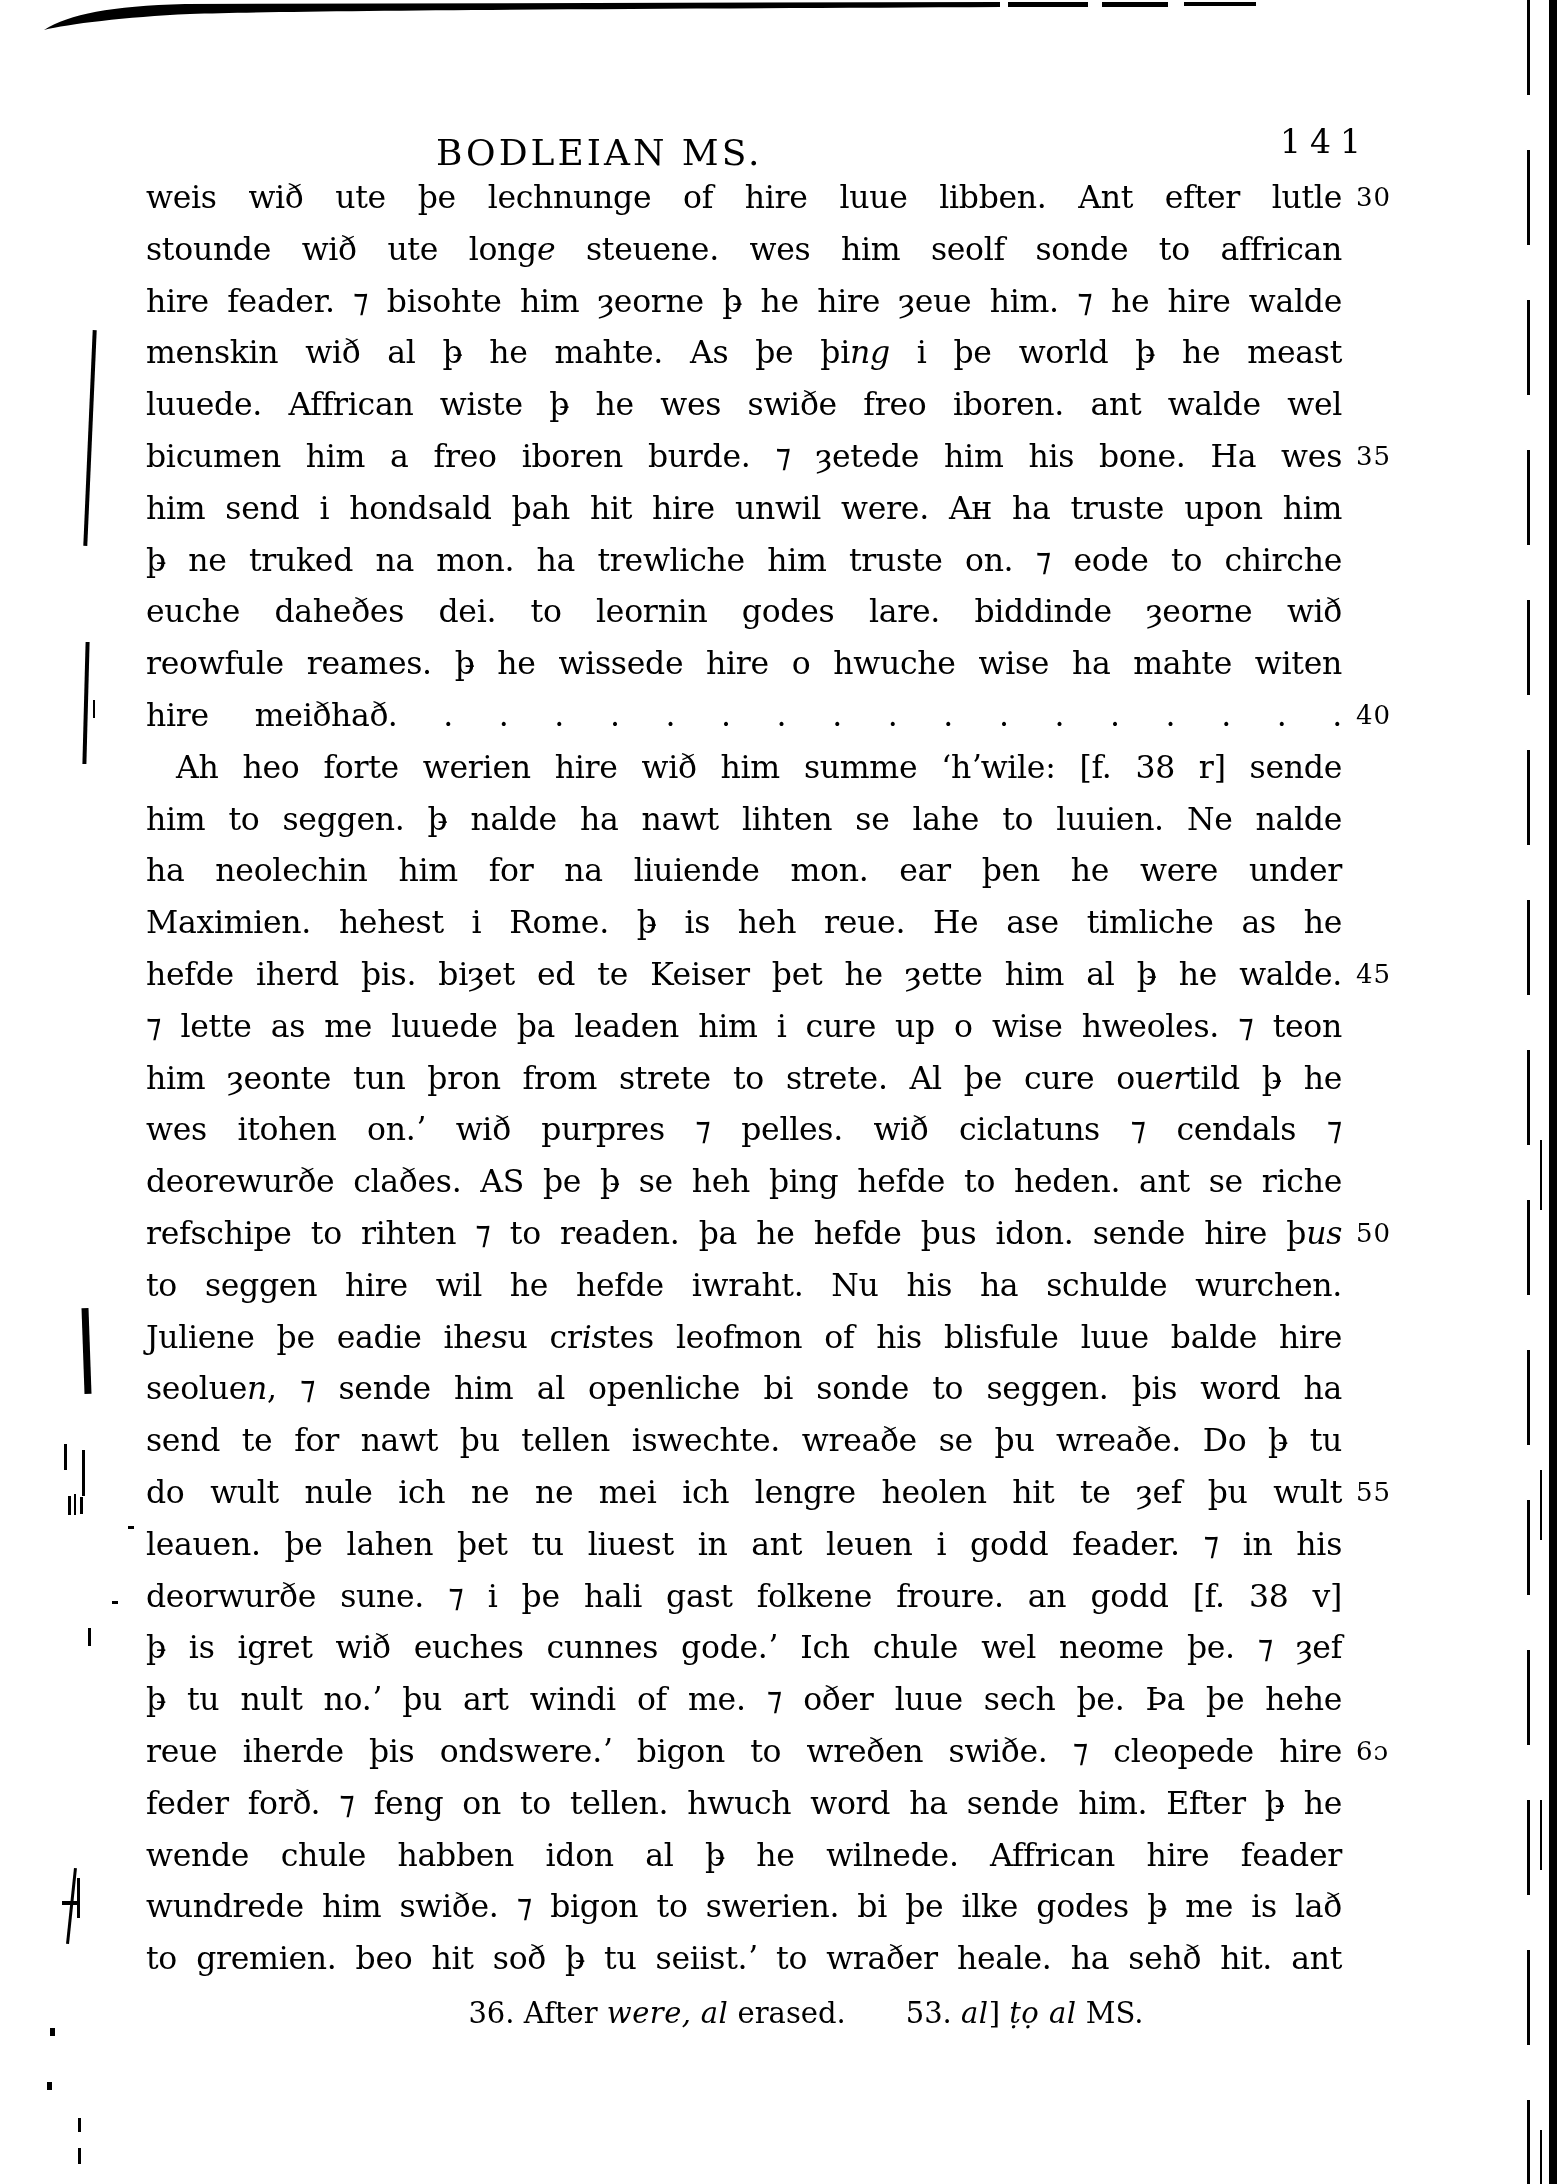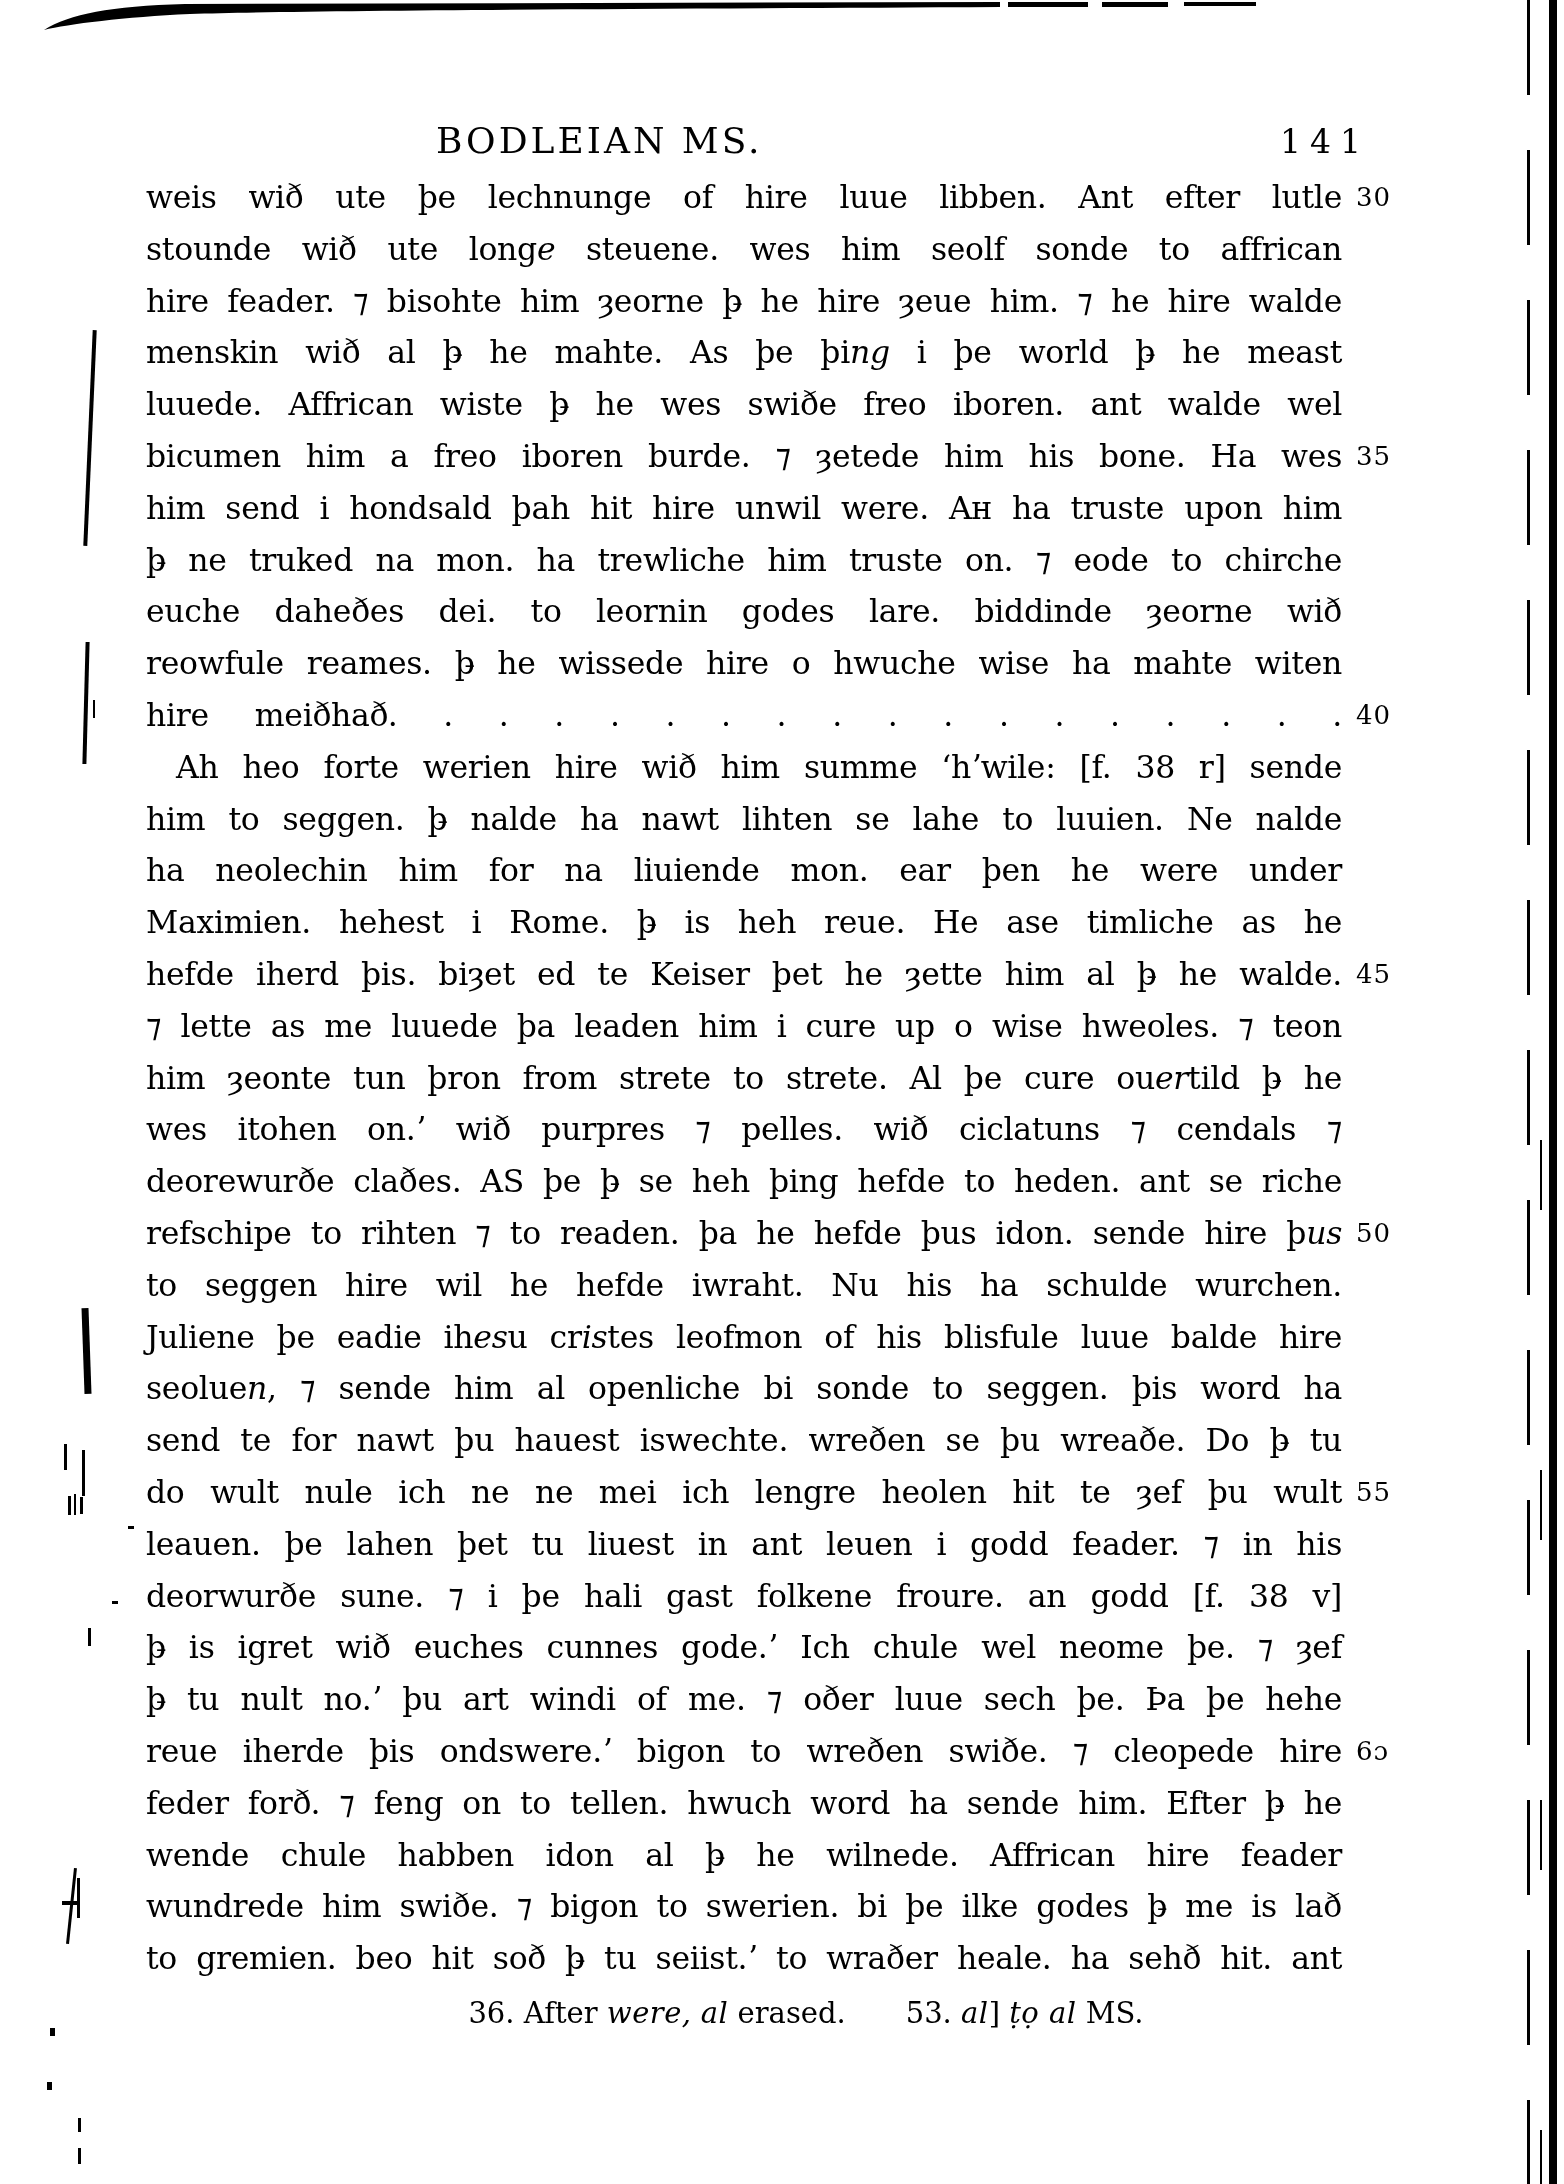--- a/index.html
+++ b/index.html
@@ -6,21 +6,21 @@
   body {
     width:1564px; height:2184px;
     background:#ffffff;
     position:relative;
     font-family:"DejaVu Serif","DejaVu Sans",serif;
     color:#000;
     overflow:hidden;
   }
   
   .running-head {
-    position:absolute; top:120px; left:436px;
+    position:absolute; top:132px; left:436px;
     font-size:36px; letter-spacing:3px;
     white-space:nowrap;
   }
   .page-num {
     position:absolute; top:122px; left:1280px;
     font-size:33px; letter-spacing:9px;
     white-space:nowrap;
   }
   
   .text-block {
@@ -175,21 +175,21 @@
   </div>
     <div class="line">
     <span><span>Juliene þe eadie ih</span><i>es</i><span>u cr</span><i>is</i><span>tes leofmon of his blisfule luue balde hire</span></span>
     <span class="lineno"></span>
   </div>
     <div class="line">
     <span><span>seolue</span><i>n</i><span>, ⁊ sende him al openliche bi sonde to seggen. þis word ha</span></span>
     <span class="lineno"></span>
   </div>
     <div class="line">
-    <span><span>send te for nawt þu hauest iswechte. wreðen se þu wreaðe.  Do þ̵ tu</span></span>
+    <span><span>send te for nawt þu tellen iswechte. wreaðe se þu wreaðe.  Do þ̵ tu</span></span>
     <span class="lineno"></span>
   </div>
     <div class="line">
     <span><span>do wult nule ich ne ne mei ich lengre heolen hit te ȝef þu wult</span></span>
     <span class="lineno">55</span>
   </div>
     <div class="line">
     <span><span>leauen. þe lahen þet tu liuest in ant leuen i godd feader. ⁊ in his</span></span>
     <span class="lineno"></span>
   </div>

